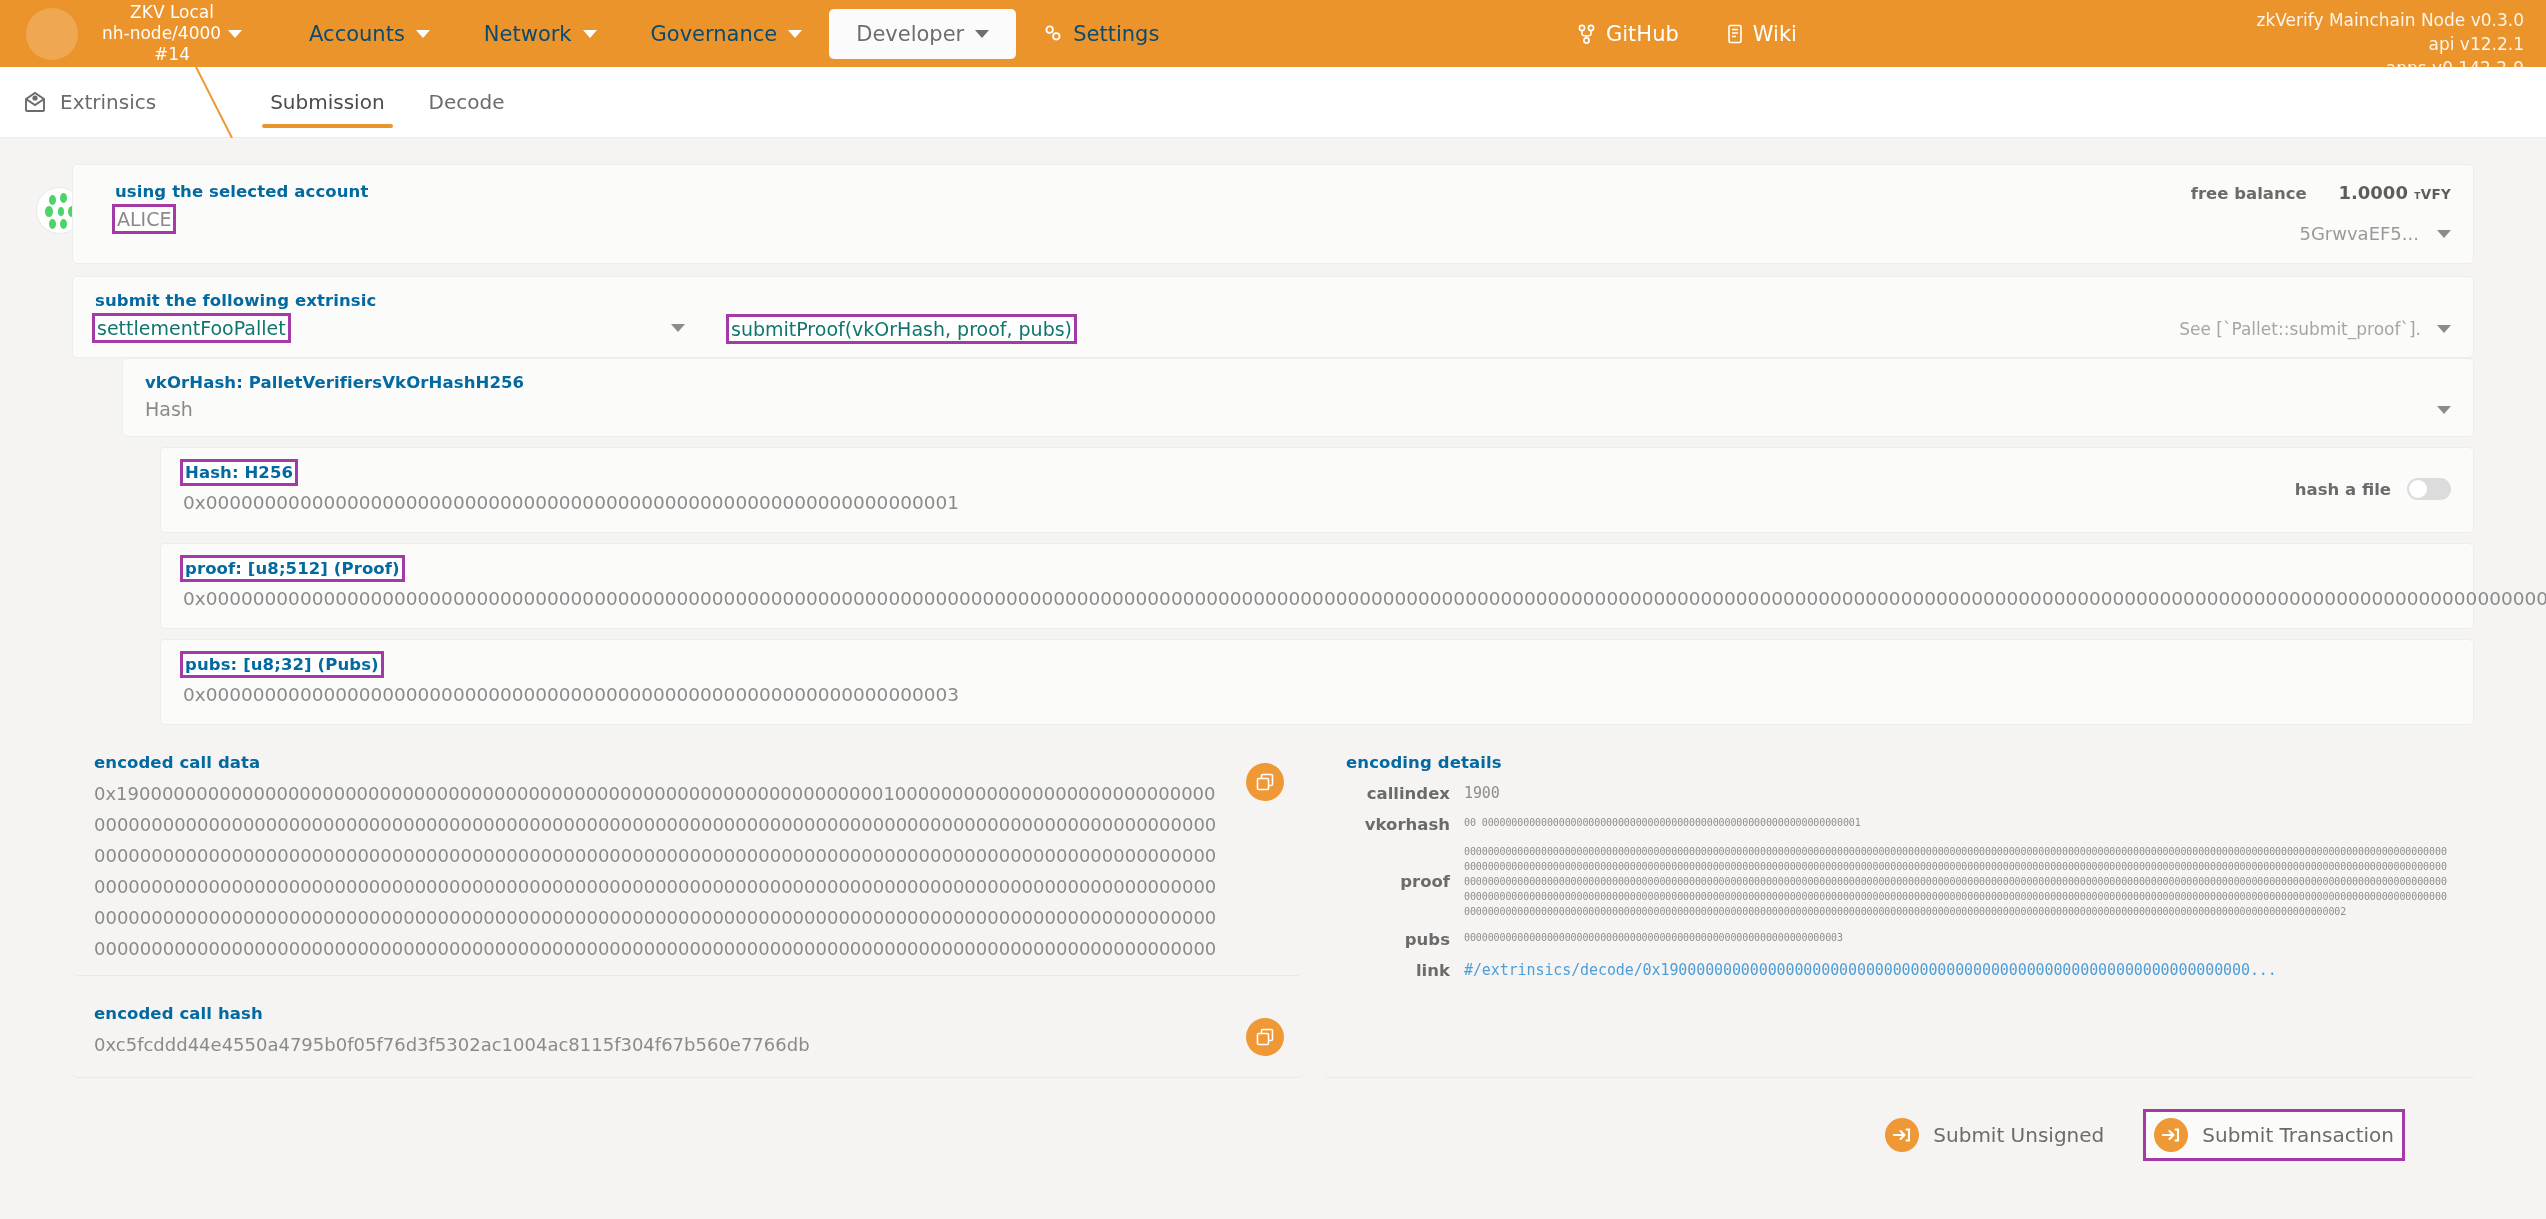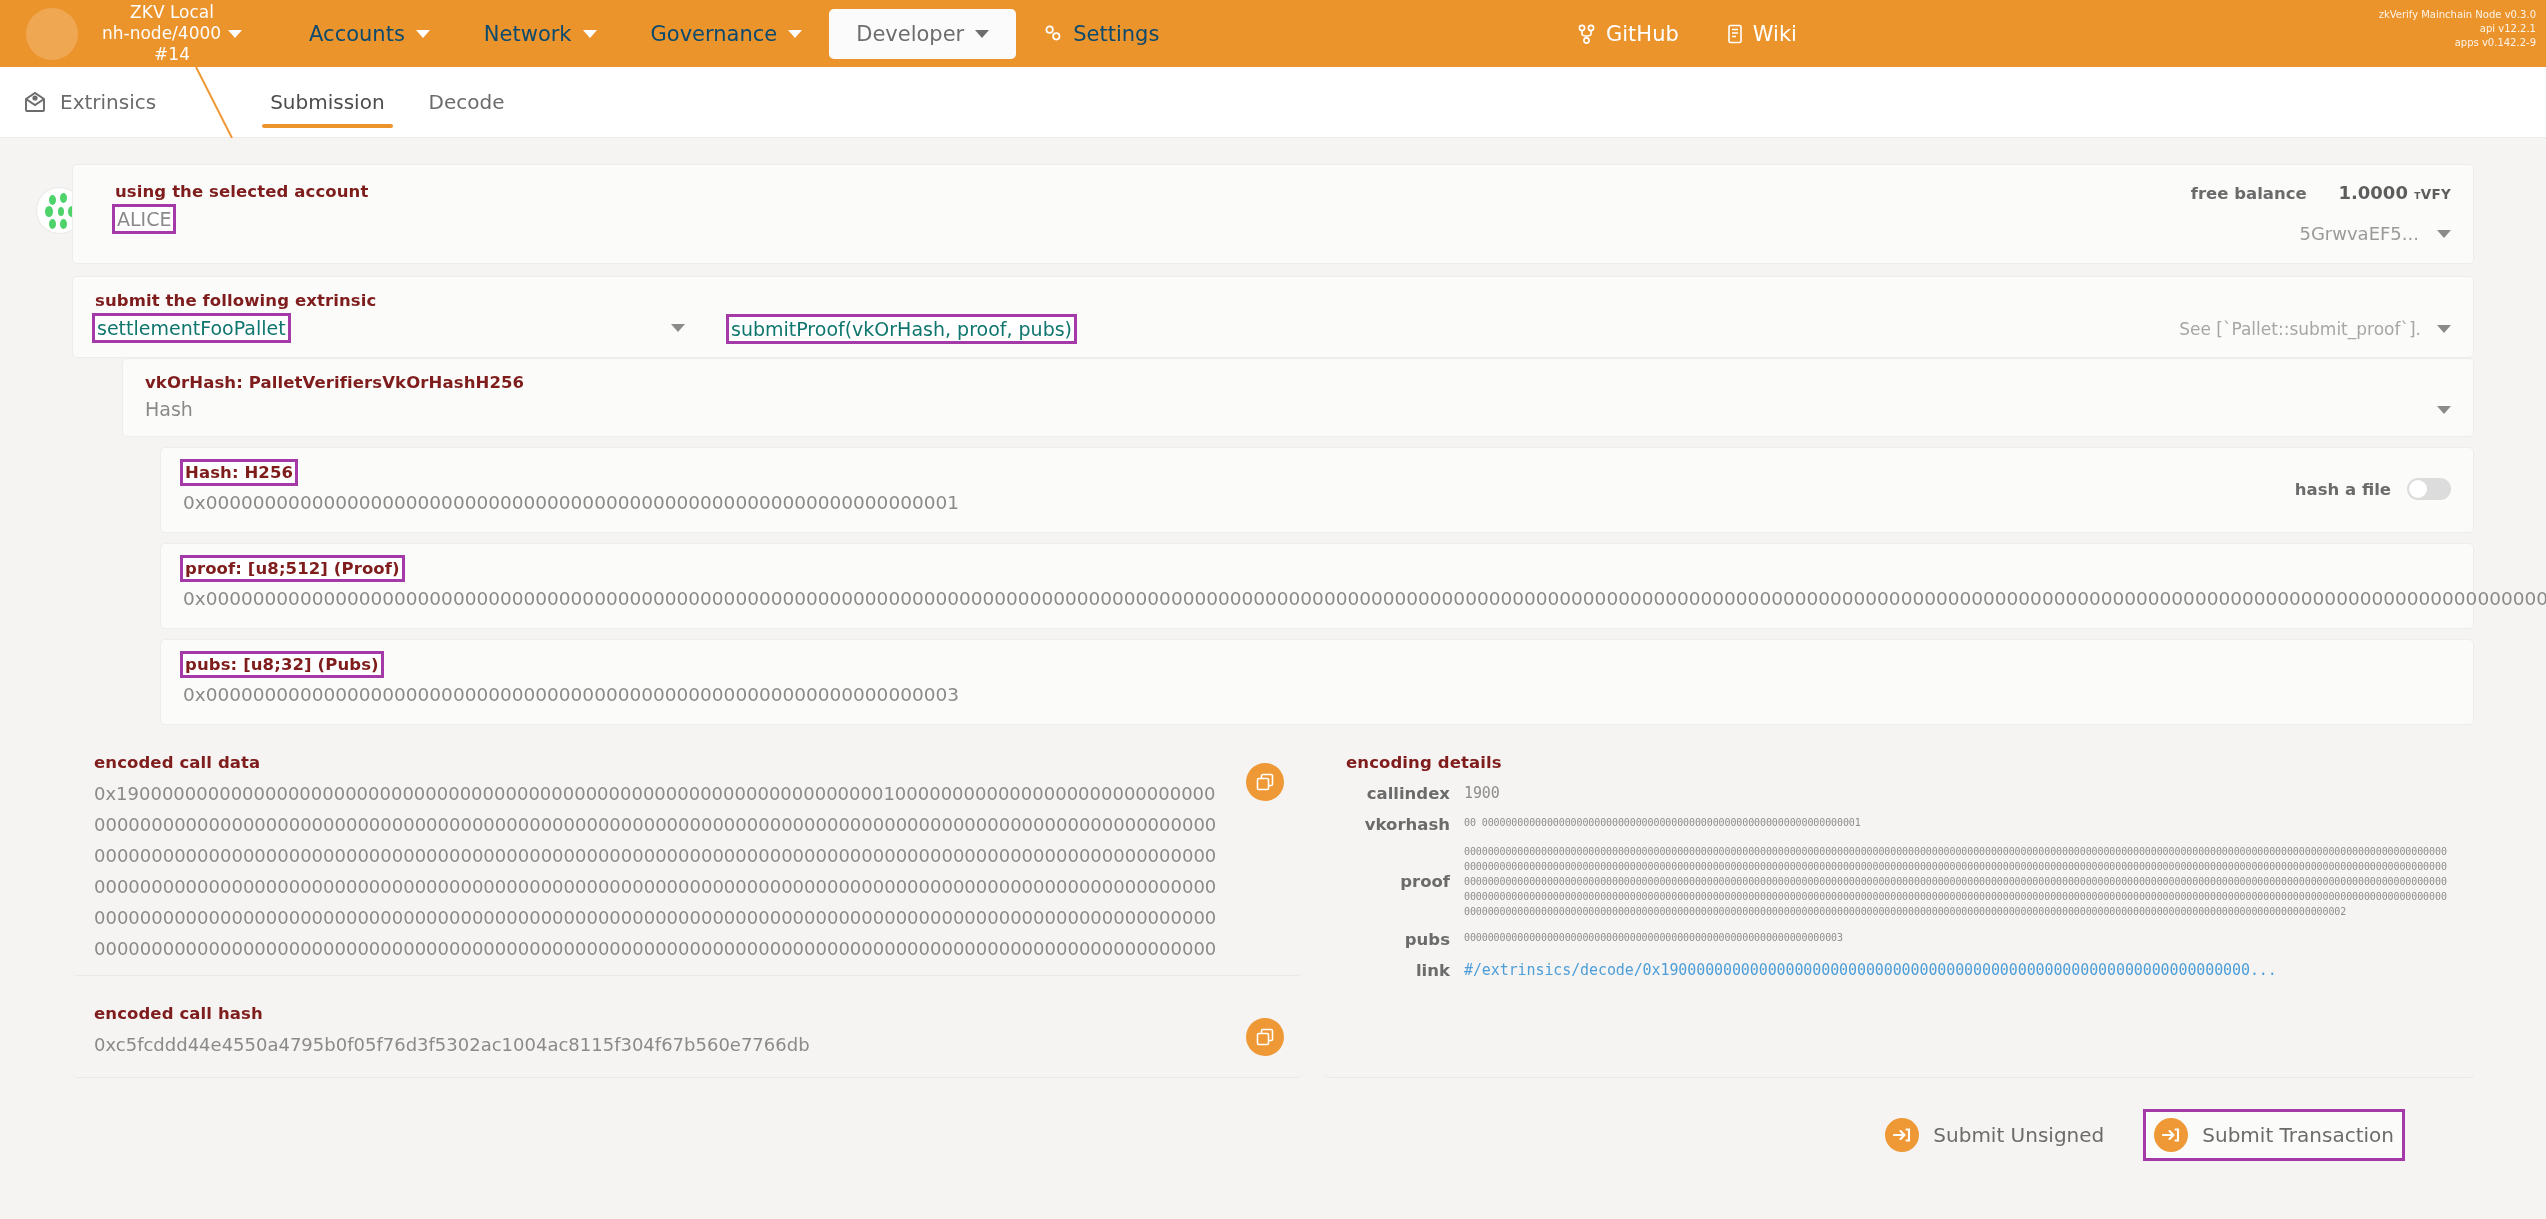--- a/index.html
+++ b/index.html
@@ -44,22 +44,22 @@
   .navitem.active .caret { border-top-color: #6d6d6d; }
   .rightnav {
     position: absolute; left: 1578px; top: 0; height: 67px;
     display: flex; align-items: center; gap: 48px;
   }
   .rightnav a {
     display: flex; align-items: center; gap: 10px;
     color: #fff; font-size: 21px; text-decoration: none; cursor: pointer;
   }
   .version {
-    position: absolute; right: 10px; top: 8px;
-    text-align: right; font-size: 10px; line-height: 1.42; color: #fdf4ea;
+    position: absolute; right: 22px; top: 8px;
+    text-align: right; font-size: 17px; line-height: 1.42; color: #fdf4ea;
   }
 
   
   .tabstrip {
     height: 71px; background: #fff; display: flex; align-items: stretch;
     position: relative; border-bottom: 1px solid #ededed;
   }
   .tab-section {
     display: flex; align-items: center; gap: 14px;
     padding-left: 24px; padding-right: 36px; font-size: 20px; color: #6b6b6b;
@@ -100,21 +100,21 @@
   }
   .ident-icon i {
     position: absolute; background: #4ed36a; border-radius: 50%;
     display: block;
   }
   .acct-card {
     flex: 1; padding: 17px 22px 19px 42px; min-height: 82px;
     display: flex; justify-content: space-between; align-items: flex-start;
   }
   .lbl {
-    font-size: 16.5px; font-weight: bold; color: #7f1d1d; letter-spacing: 0.1px;
+    font-size: 16.5px; font-weight: bold; color: #0369a1; letter-spacing: 0.1px;
   }
   .val {
     font-size: 19px; color: #8a8a8a; margin-top: 8px;
   }
   .hl {
     outline: 3px solid #a33aa8; display: inline-block;
     padding: 1px 2px; background: #fff;
   }
   .acct-right { text-align: right; }
   .bal-line { font-size: 16.5px; color: #6b6b6b; font-weight: bold; }

